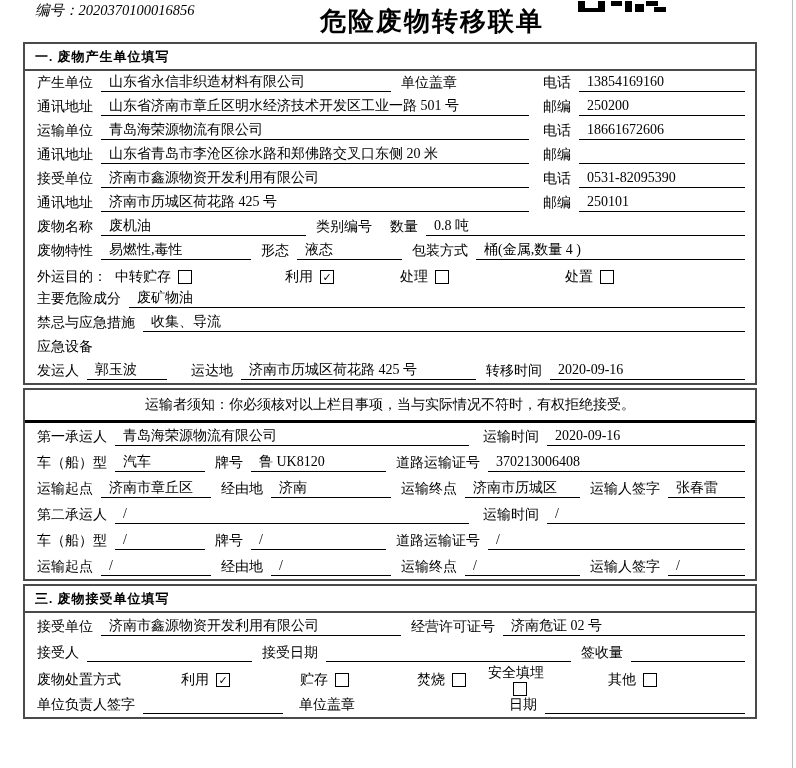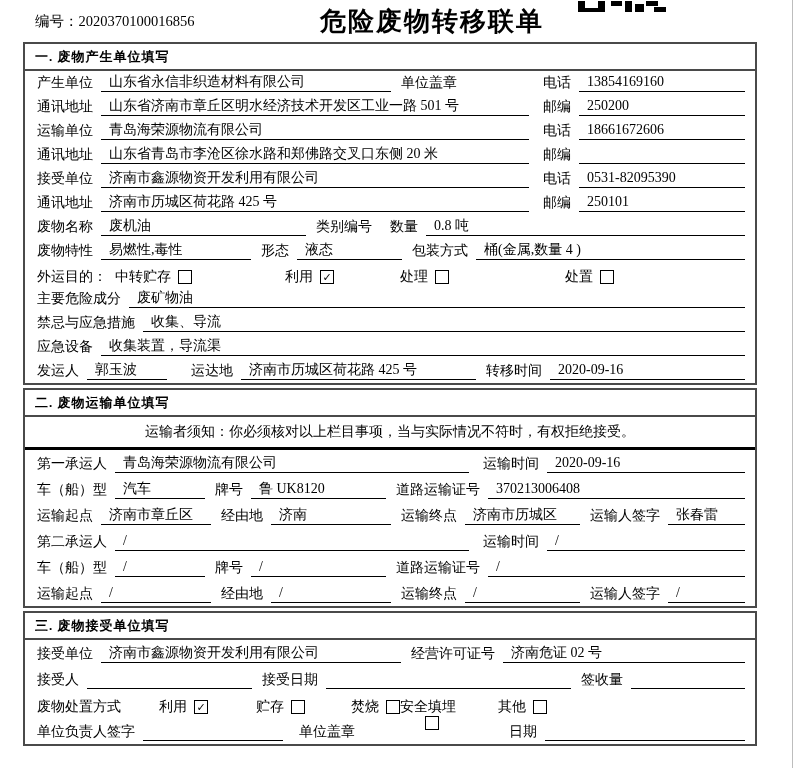--- a/index.html
+++ b/index.html
@@ -4,21 +4,21 @@
 <style>
   html,body{margin:0;padding:0;background:#ffffff;}
   body{
     width:796px;height:768px;position:relative;overflow:hidden;
     font-family:"Liberation Serif","DejaVu Serif",serif;
     color:#000;font-size:14px;
   }
   .page-edge{position:absolute;top:0;bottom:0;right:3px;width:1px;background:#bdbdbd;}
   
   .doc-header{position:relative;height:42px;}
-  .serial{position:absolute;left:35px;top:12px;font-size:14.5px;white-space:nowrap;}
+  .serial{position:absolute;left:35px;top:1px;font-size:14.5px;white-space:nowrap;font-style:italic;}
   .doc-title{position:absolute;left:320px;top:4px;font-size:26px;font-weight:bold;letter-spacing:2px;white-space:nowrap;}
   .qr-frag{position:absolute;left:578px;top:0;width:88px;height:11px;}
   
   .box{margin-left:23px;width:734px;box-sizing:border-box;border:2px solid #4a4a4a;margin-bottom:3px;background:#fff;}
   .sec-header{font-weight:bold;font-size:13px;padding:2px 10px;height:21px;line-height:21px;border-bottom:2px solid #4a4a4a;letter-spacing:1px;}
   .notice{padding:4px 10px;height:22px;line-height:22px;border-bottom:3px solid #000000;white-space:nowrap;text-align:center;}
   .row{display:flex;align-items:flex-end;padding:6px 10px 3px 12px;height:24px;box-sizing:border-box;}
   .s23 .row{height:26px;}
   .lbl{white-space:nowrap;margin-right:8px;line-height:18px;flex:0 0 auto;}
   .val{border-bottom:1px solid #000;line-height:18px;min-height:18px;padding:0 2px 0 8px;white-space:nowrap;overflow:hidden;box-sizing:border-box;flex:0 0 auto;}
@@ -161,35 +161,33 @@
     <span class="val fill">废矿物油</span>
   </div>
 
   <div class="row">
     <span class="lbl">禁忌与应急措施</span>
     <span class="val fill">收集、导流</span>
   </div>
 
   <div class="row">
     <span class="lbl">应急设备</span>
-    <span class="val fill">收集装置，导流渠</span>
   </div>
 
   <div class="row">
     <span class="lbl">发运人</span>
     <span class="val w80">郭玉波</span>
     <span class="lbl" style="margin-left:24px;">运达地</span>
     <span class="val w235">济南市历城区荷花路 425 号</span>
     <span class="lbl ml10">转移时间</span>
     <span class="val fill">2020-09-16</span>
   </div>
 </div>
 
 <div class="box s23">
-  <div class="sec-header">二. 废物运输单位填写</div>
   <div class="notice">运输者须知：你必须核对以上栏目事项，当与实际情况不符时，有权拒绝接受。</div>
 
   <div class="row">
     <span class="lbl">第一承运人</span>
     <span class="val fill">青岛海荣源物流有限公司</span>
     <span class="rg rg262" style="margin-left:14px;">
         <span class="lbl">运输时间</span>
         <span class="val">2020-09-16</span>
       </span>
   </div>
@@ -256,21 +254,21 @@
 
   <div class="row">
     <span class="lbl">接受人</span>
     <span class="val w165"></span>
     <span class="lbl ml10">接受日期</span>
     <span class="val w245"></span>
     <span class="lbl ml10">签收量</span>
     <span class="val fill"></span>
   </div>
 
-  <div class="row" style="align-items:flex-start;">
+  <div class="row" style="align-items:center;gap:22px;">
     <span class="lbl">废物处置方式</span>
     <span class="opt d1">
         <span>利用</span>
         <span class="cb">✓</span>
       </span>
     <span class="opt d2">
         <span>贮存</span>
         <span class="cb"></span>
       </span>
     <span class="opt d3">

